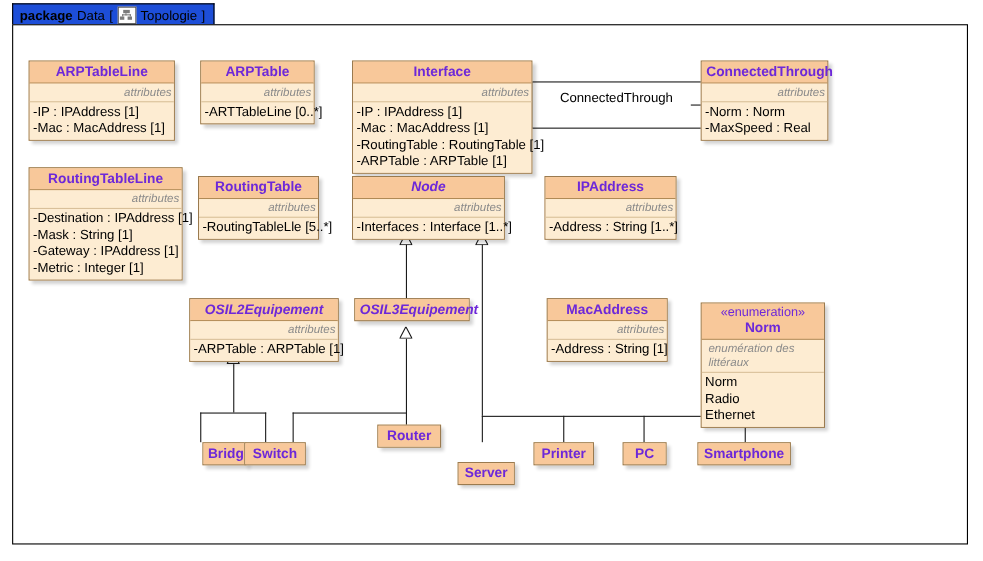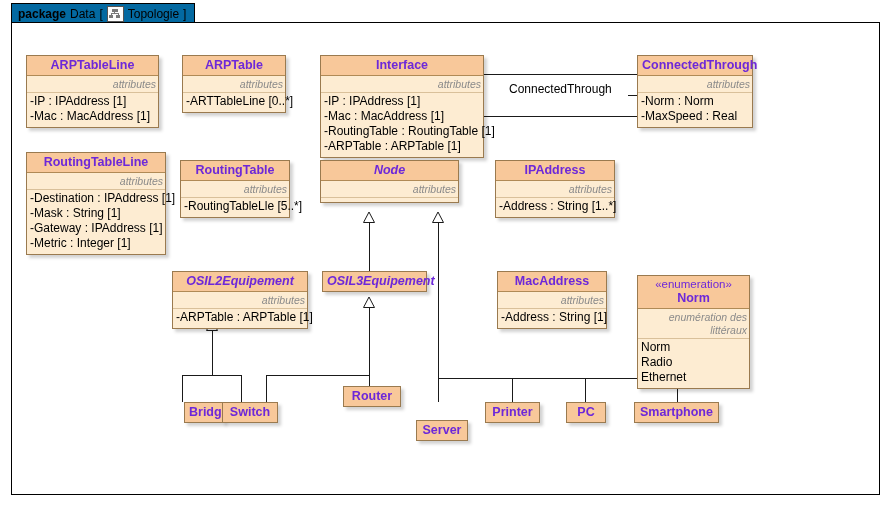--- a/index.html
+++ b/index.html
@@ -32,21 +32,21 @@
     background: #ffffff;
   }
   .pkg-tab {
     position: absolute;
     left: 11px;
     top: 3px;
     height: 20px;
     box-sizing: border-box;
     border: 1px solid #000000;
     border-bottom: none;
-    background: #0369a1;
+    background: #1d4ed8;
     padding: 0 8px 0 6px;
     display: flex;
     align-items: center;
     gap: 4px;
     font-size: 12px;
     color: #000;
     white-space: nowrap;
   }
   .pkg-tab .kw {
     font-weight: bold;
@@ -110,21 +110,21 @@
   .cls .cmp-label {
     text-align: right;
     font-style: italic;
     font-size: 10.5px;
     color: #8a8a8a;
     line-height: 13px;
     padding: 1px 2px 1px 2px;
     border-bottom: 1px solid #d9c09a;
     margin-bottom: 1px;
   }
-  .cls .cmp-label.wide { text-align: right; padding-left: 6px; }
+  .cls .cmp-label.wide { text-align: left; padding-left: 6px; }
   .cls .attr {
     font-size: 12px;
     color: #000;
     line-height: 15px;
     padding: 0 3px 0 3px;
     white-space: nowrap;
   }
   .cls.simple .hdr { border-bottom: none; }
 
   
@@ -274,20 +274,21 @@
     <div class="body">
       <div class="cmp-label">attributes</div>
       <div class="attr">-RoutingTableLle [5..*]</div>
     </div>
   </div>
 
   <div class="cls" style="left:320px; top:160px; width:139px;">
     <div class="hdr abstract">Node</div>
     <div class="body">
       <div class="cmp-label">attributes</div>
+      <div class="attr">-Interfaces : Interface [1..*]</div>
     </div>
   </div>
 
   <div class="cls" style="left:495px; top:160px; width:120px;">
     <div class="hdr">IPAddress</div>
     <div class="body">
       <div class="cmp-label">attributes</div>
       <div class="attr">-Address : String [1..*]</div>
     </div>
   </div>

